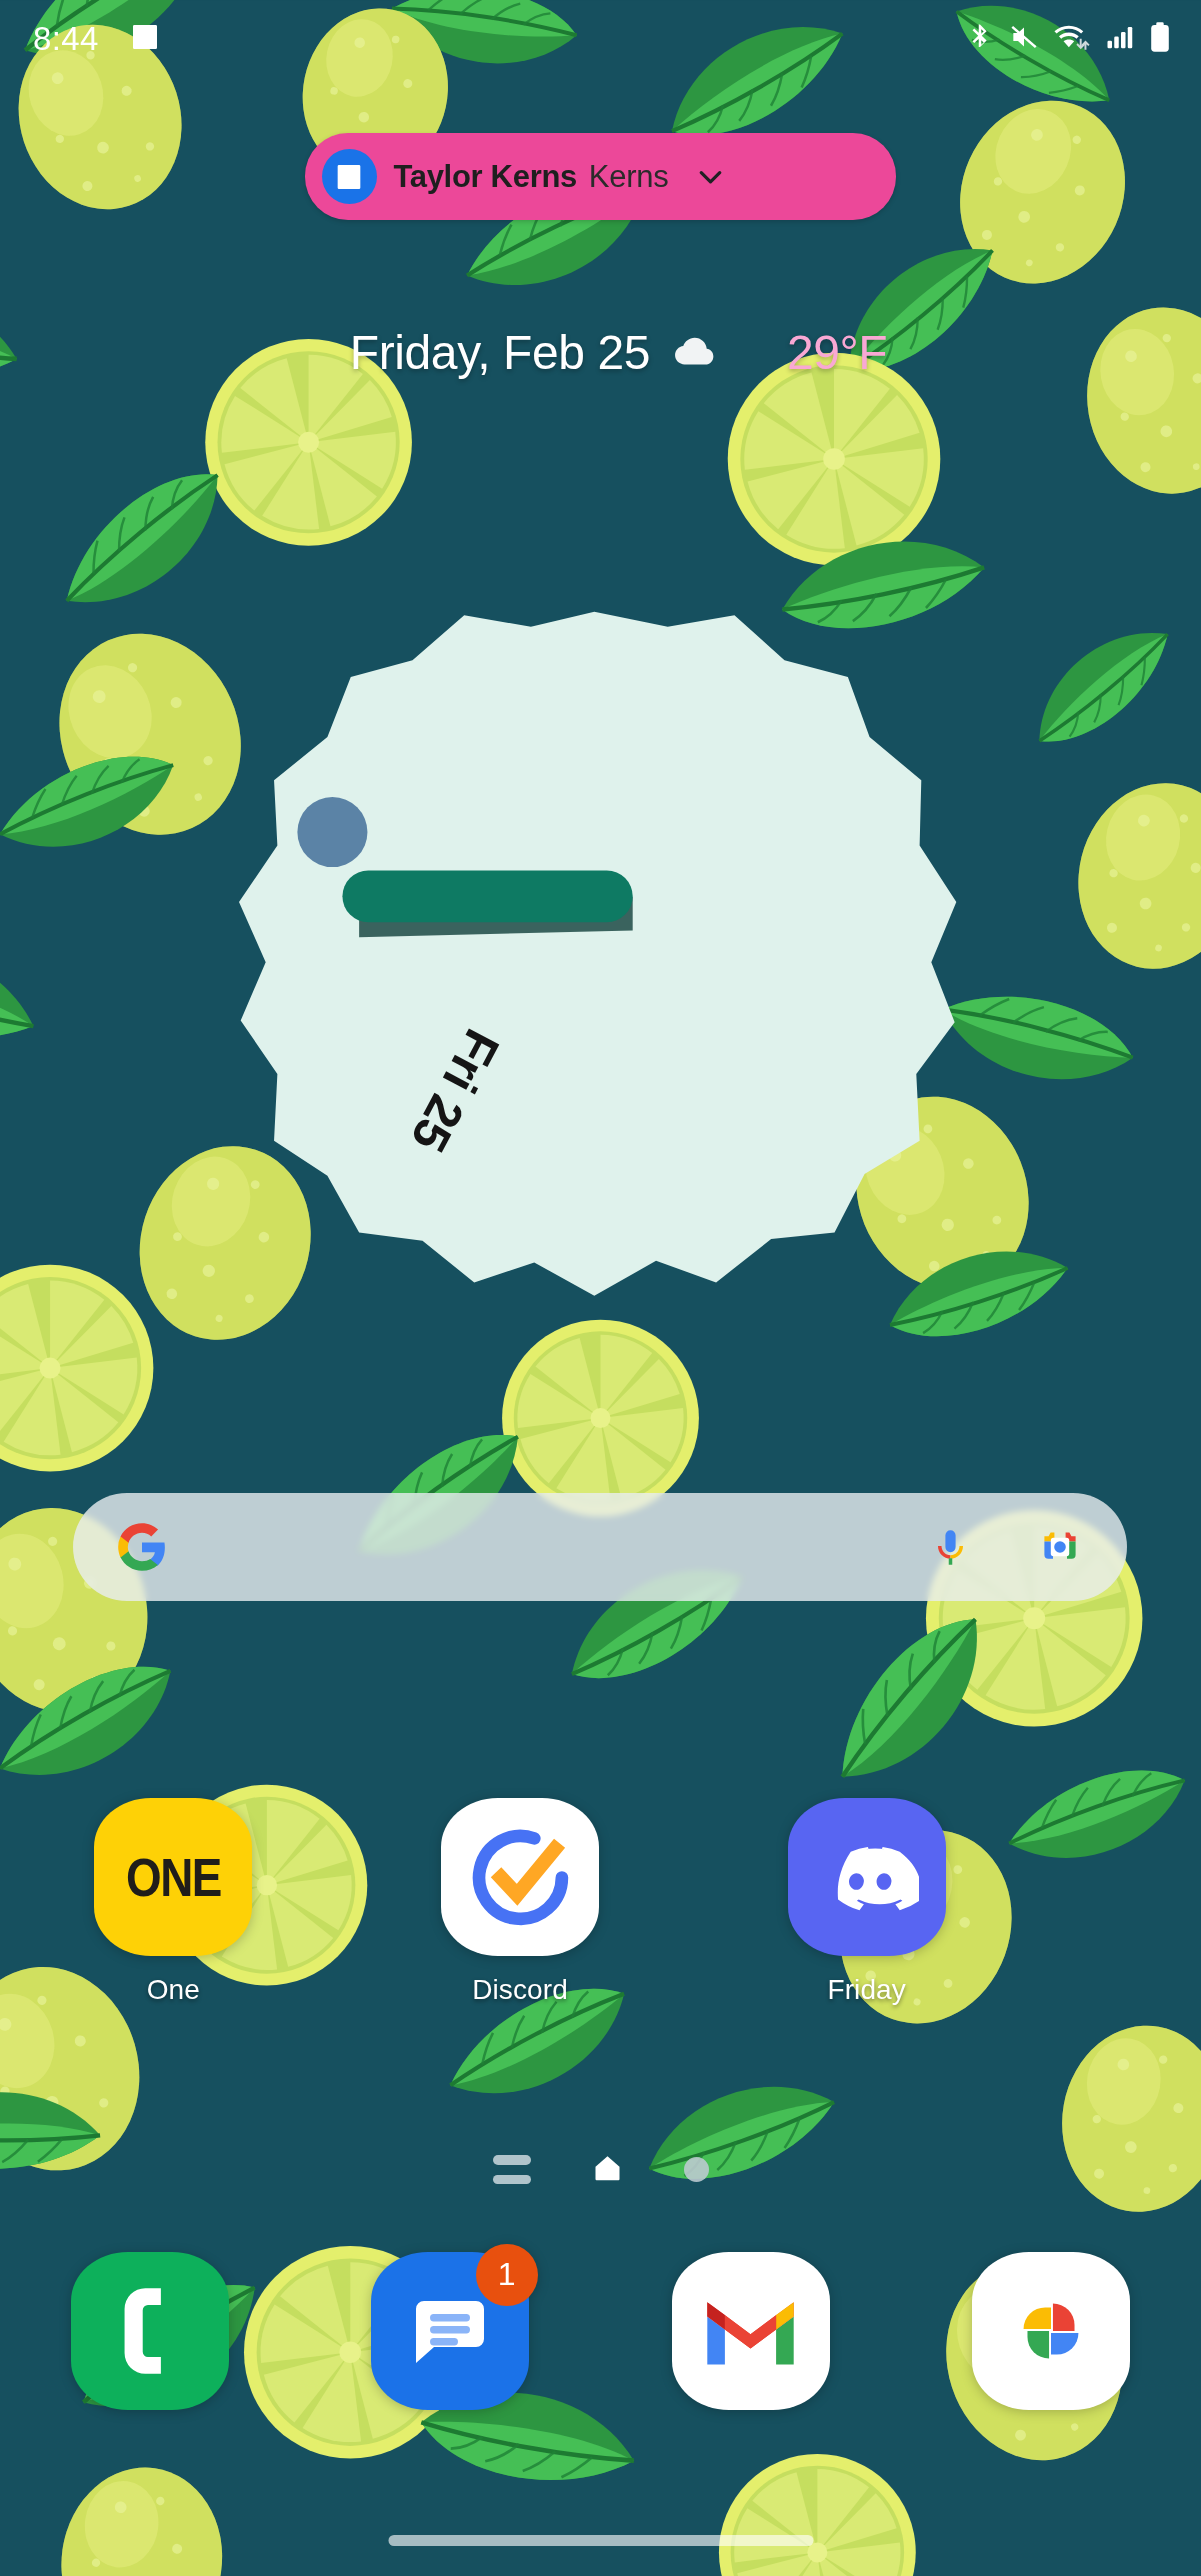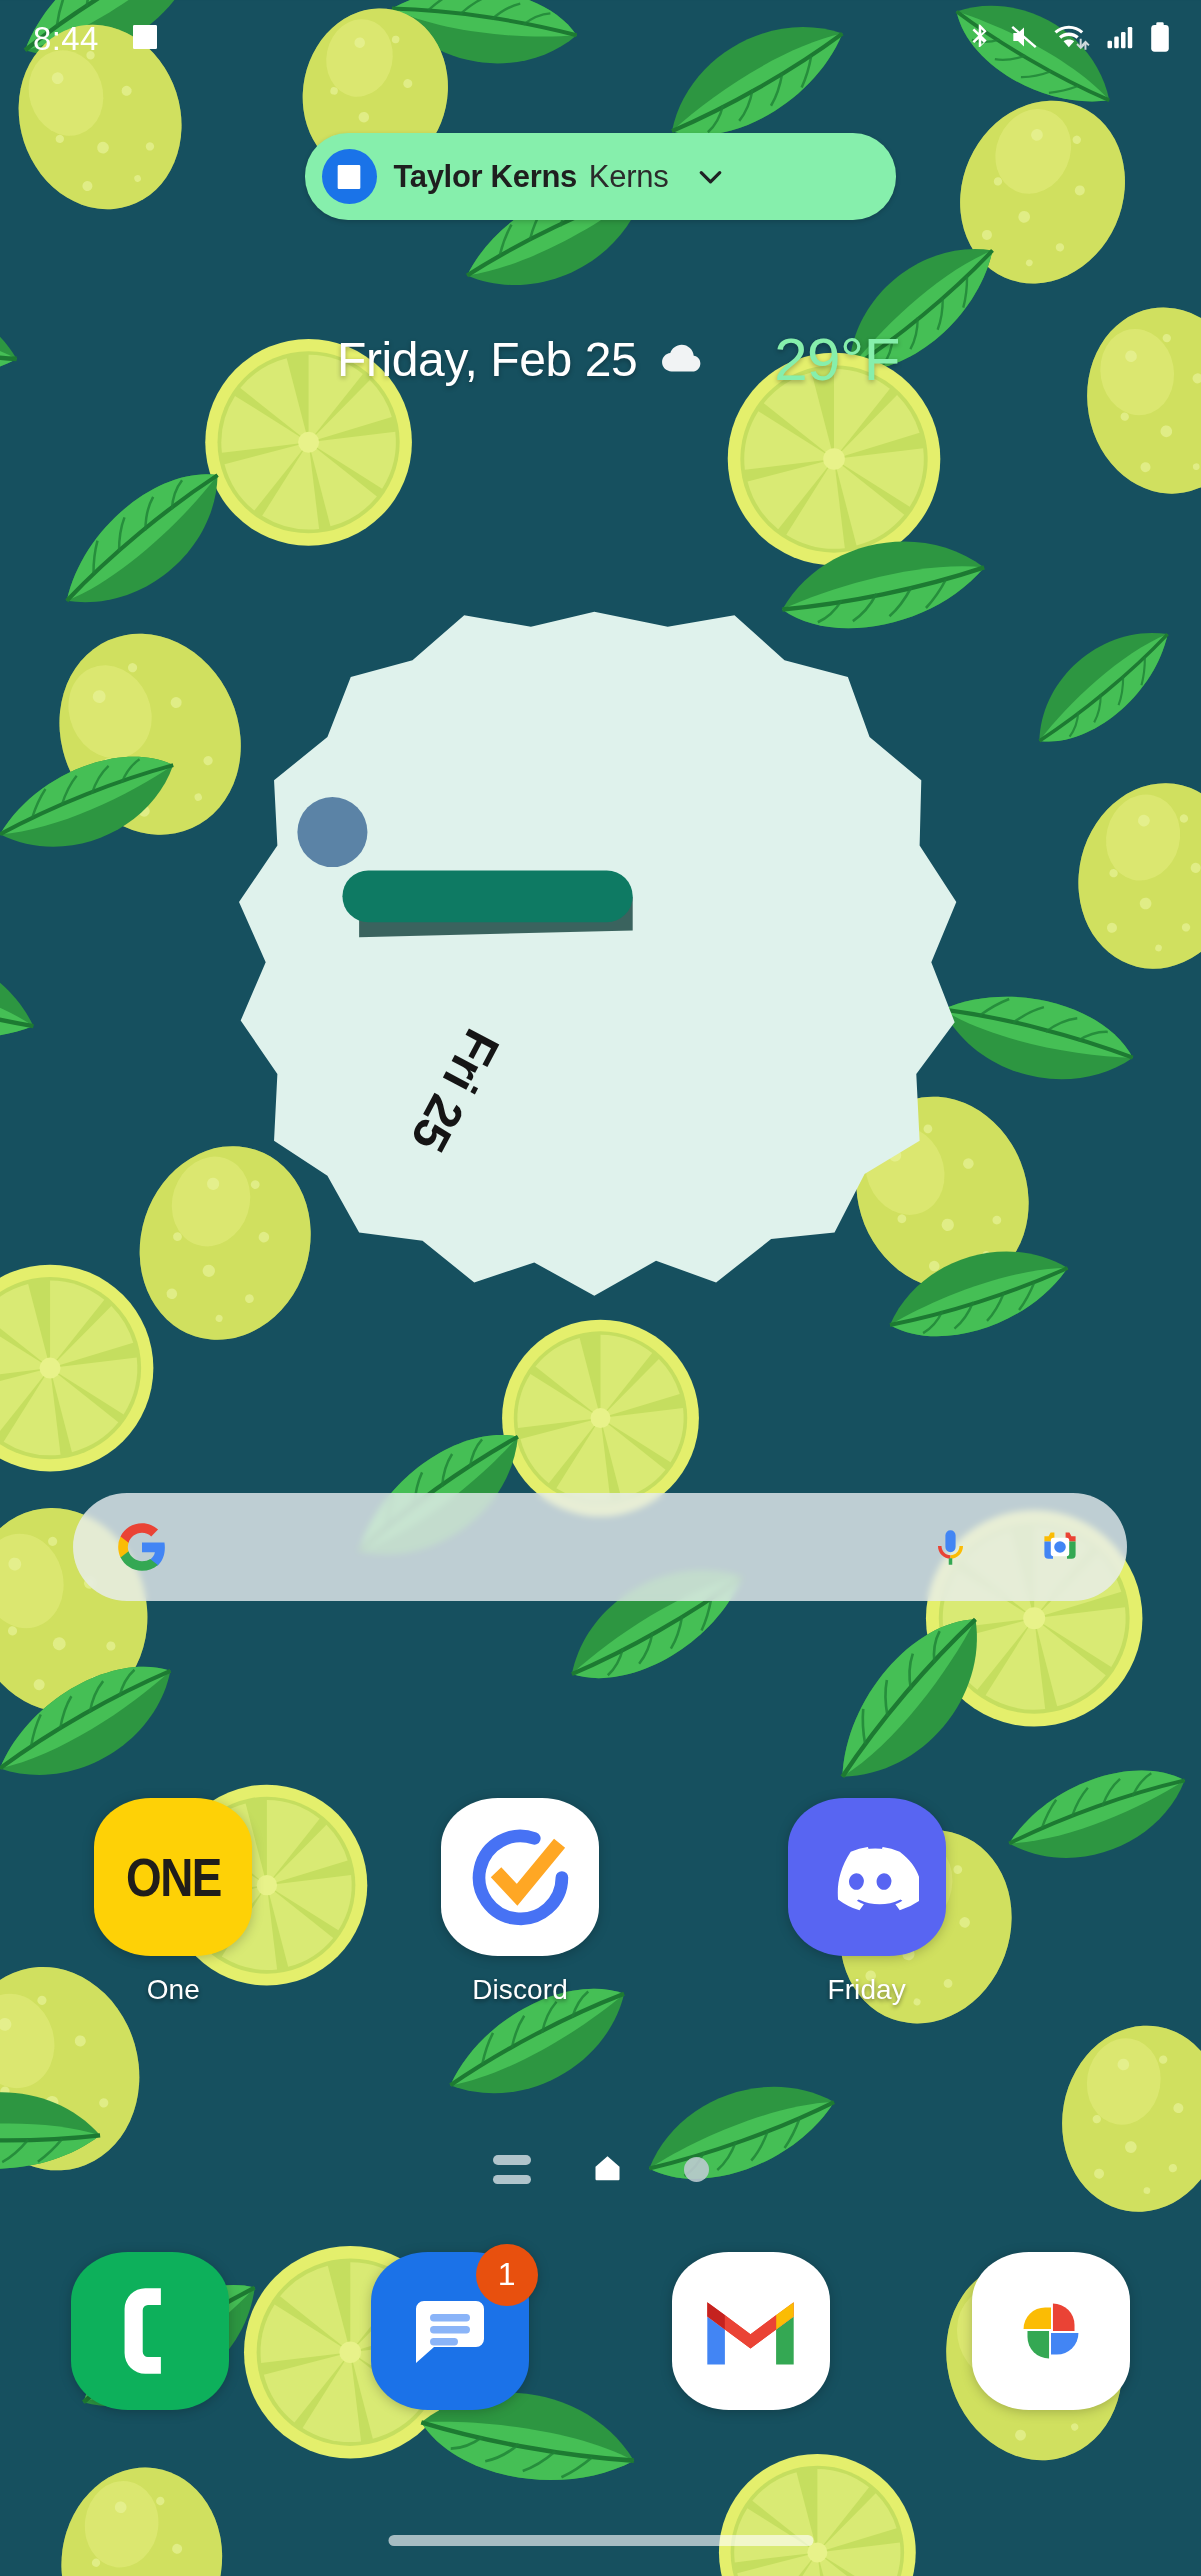--- a/index.html
+++ b/index.html
@@ -27,21 +27,21 @@
   }
   .sb-left { display:flex; align-items:center; gap:30px; }
   .sb-clock { color:#ffffff; font-size:33px; letter-spacing:0.4px; font-weight:400; }
   .sb-right { display:flex; align-items:center; gap:13.3px; }
   .sb-ic { display:block; }
 
   
   .glance-pill {
     position:absolute; top:133px; left:305px;
     height:87px; min-width:591px;
-    background:#86efac; border-radius:43px;
+    background:#ec4899; border-radius:43px;
     display:flex; align-items:center; gap:16.7px;
     padding:0 30px 0 16.7px; z-index:30;
     box-shadow:0 1.7px 5px rgba(0,0,0,.18);
   }
   .glance-av {
     width:55px; height:55px; border-radius:50%;
     background:#1a73e8; flex:0 0 55px;
     display:flex; align-items:center; justify-content:center;
   }
   .glance-txt { display:flex; align-items:baseline; gap:11.7px; white-space:nowrap; }
@@ -49,21 +49,21 @@
   .glance-sub  { color:#2b2b2b; font-size:31px; font-weight:400; letter-spacing:-0.2px; }
   .glance-chev { margin-left:6.7px; display:flex; align-items:center; }
 
   
   .datewx {
     position:absolute; top:325px; left:0; width:1201px;
     display:flex; align-items:center; justify-content:center; gap:18.4px;
     z-index:25; text-shadow:0 1.7px 5px rgba(0,0,0,.30);padding-left:36px;
   }
   .dw-date { color:#ffffff; font-size:48px; font-weight:400; letter-spacing:-0.4px; }
-  .dw-temp { color:#86efac; font-size:60px; font-weight:400; letter-spacing:-0.4px;margin-left:48px; }
+  .dw-temp { color:#f9a8d4; font-size:48px; font-weight:400; letter-spacing:-0.4px;margin-left:48px; }
 
   
   .blobwidget {
     position:absolute; top:605px; left:234px;
     width:734px; height:701px; z-index:20;
   }
   .blobwidget svg { width:734px; height:701px; display:block; }
   .blob-daylabel {
     position:absolute; left:511px; top:1047px;
     font-size:50px; font-weight:700; color:#151515;

